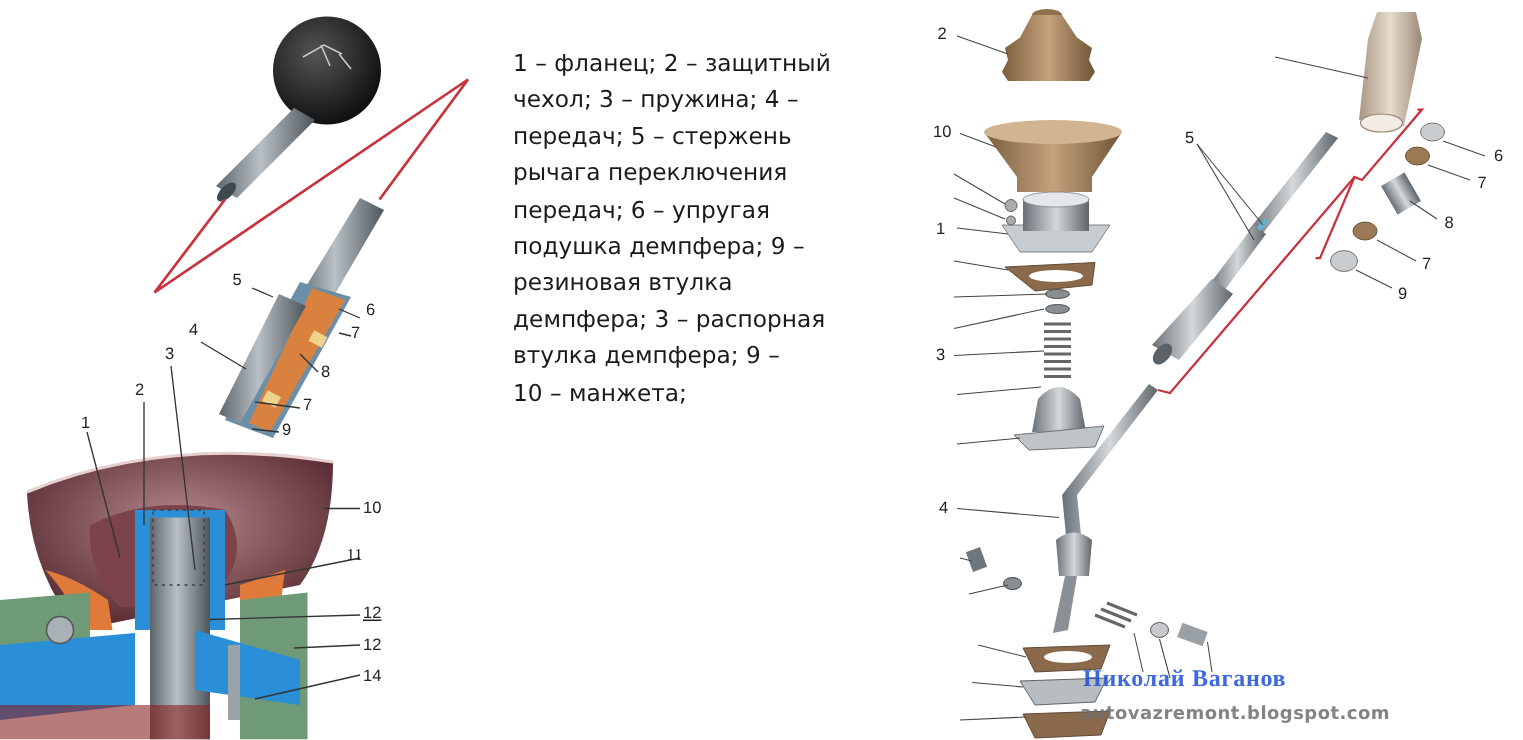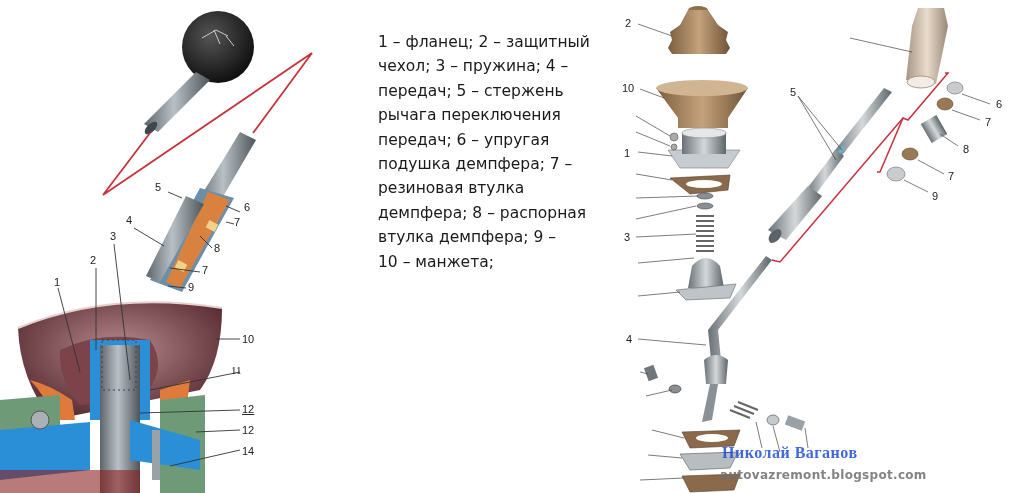--- a/index.html
+++ b/index.html
@@ -1,19 +1,19 @@
 <!DOCTYPE html>
 <html><head>
 <meta charset="utf-8">
 <style>
   html,body{margin:0;padding:0;background:#ffffff;}
   body{width:1015px;height:493px;position:relative;overflow:hidden;font-family:"DejaVu Sans",sans-serif;}
   svg.layer{position:absolute;left:0;top:0;}
   .caption{position:absolute;left:342px;top:30px;width:250px;font-family:"DejaVu Sans",sans-serif;font-size:15.5px;line-height:24.4px;color:#1a1a1a;}
-  .caption .ln{display:block;white-space:nowrap;margin-left:36px;}
+  .caption .ln{display:block;white-space:nowrap;}
   .lbl{position:absolute;font-family:"Liberation Sans",sans-serif;font-size:11px;color:#222;line-height:12px;}
   .wm1{position:absolute;left:722px;top:444px;font-family:Liberation Serif, serif;font-weight:bold;font-size:16px;color:#1d4ed8;letter-spacing:0.5px;opacity:0.85;}
   .wm2{position:absolute;left:720px;top:468px;font-family:"DejaVu Sans",sans-serif;font-weight:bold;font-size:12px;color:#6e6e6e;letter-spacing:0.3px;opacity:0.85;}
 </style>
 </head>
 <body>
 
 <svg class="layer" width="330" height="493" viewBox="0 0 330 493">
   <defs>
     <radialGradient id="knob" cx="40%" cy="35%" r="65%">
@@ -106,23 +106,23 @@
 <span class="lbl" style="left:242px;top:403px;text-decoration:underline;">12</span>
 <span class="lbl" style="left:242px;top:424px;">12</span>
 <span class="lbl" style="left:242px;top:445px;">14</span>
 
 <div class="caption">
   <span class="ln">1 – фланец; 2 – защитный</span>
   <span class="ln">чехол; 3 – пружина; 4 –</span>
   <span class="ln">передач; 5 – стержень</span>
   <span class="ln">рычага переключения</span>
   <span class="ln">передач; 6 – упругая</span>
-  <span class="ln">подушка демпфера; 7 –</span>
+  <span class="ln">подушка демпфера; 9 –</span>
   <span class="ln">резиновая втулка</span>
-  <span class="ln">демпфера; 8 – распорная</span>
+  <span class="ln">демпфера; 3 – распорная</span>
   <span class="ln">втулка демпфера; 9 –</span>
   <span class="ln">10 – манжета;</span>
 </div>
 
 <svg class="layer" width="1015" height="493" viewBox="0 0 1015 493" style="pointer-events:none">
   <defs>
     <linearGradient id="brownG" x1="0" y1="0" x2="1" y2="0">
       <stop offset="0" stop-color="#7a5e3e"></stop>
         <stop offset="0.5" stop-color="#c4a27c"></stop>
         <stop offset="1" stop-color="#6e5436"></stop>

